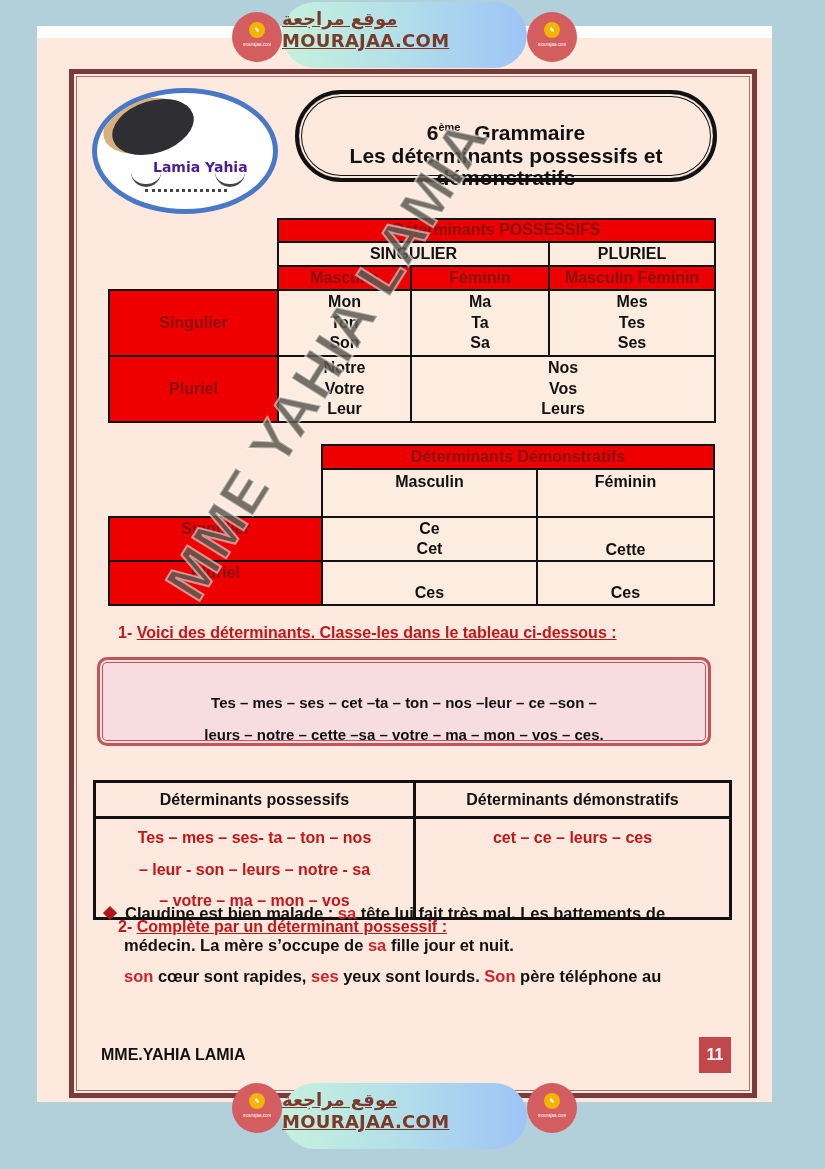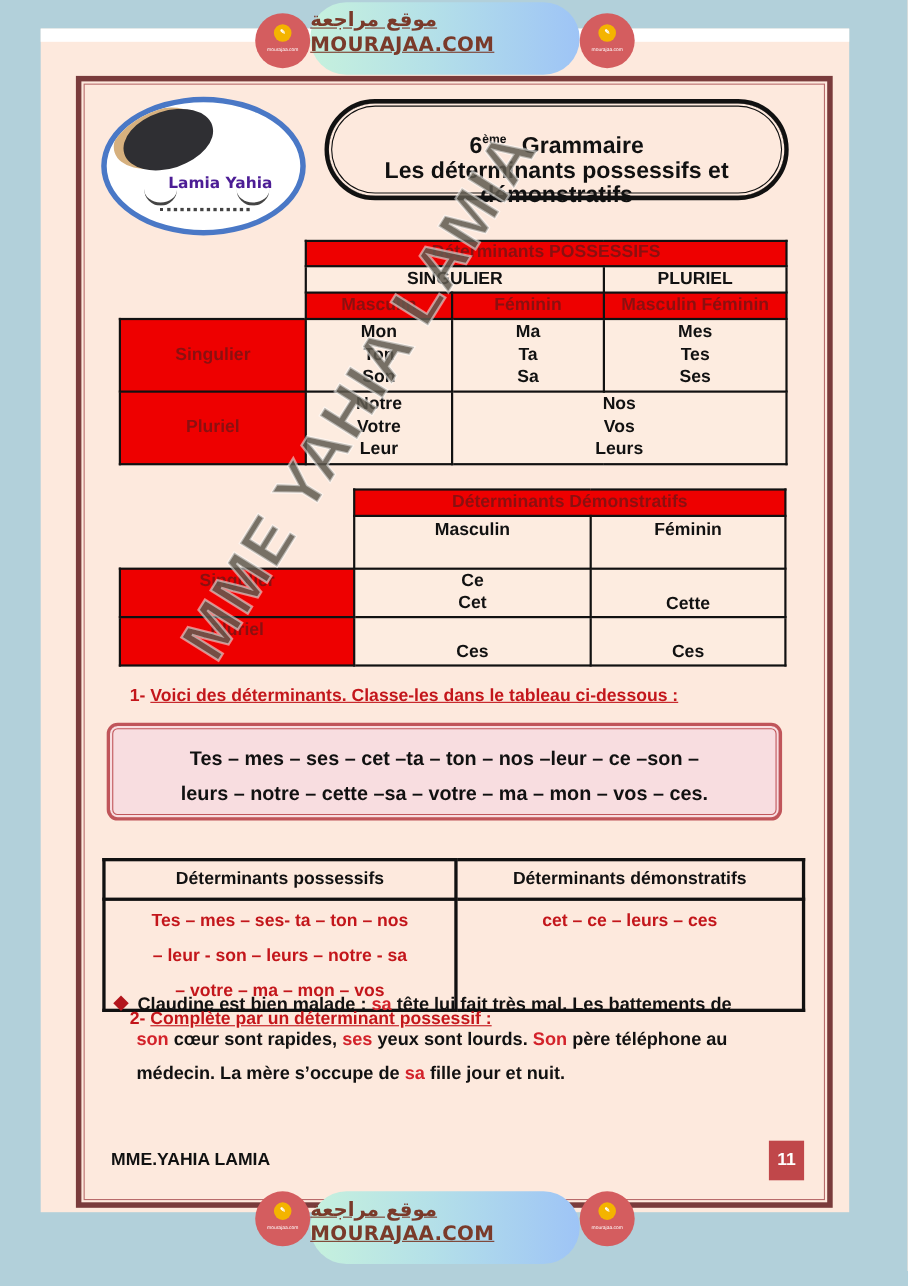--- a/index.html
+++ b/index.html
@@ -112,22 +112,22 @@
   .q1 {
     position: absolute; left: 118px; top: 624px;
     font-size: 16px; font-weight: bold; color: #c3161b;
   }
   .q1 .u { text-decoration: underline; }
   .wordbox {
     position: absolute; left: 97px; top: 657px; width: 614px; height: 89px;
     border: 3px solid #c0555a; border-radius: 10px;
     background: #f8dde0;
     box-shadow: inset 0 0 0 2px #f8dde0, inset 0 0 0 3px #c0555a;
-    text-align: center; font-size: 18px; font-weight: bold;
-    padding-top: 13px; line-height: 32px;
+    text-align: center; font-size: 15px; font-weight: bold;
+    padding-top: 27px; line-height: 32px;
   }
 
   .t3 { left: 93px; top: 780px; width: 639px; }
   .t3 td { border: 3px solid #111; font-size: 16px; }
   .t3 .hd { height: 36px; }
   .t3 .ans { vertical-align: top; color: #c3161b; line-height: 31.5px; padding-top: 3px; height: 98px; }
 
   .q2 {
     position: absolute; left: 118px; top: 918px;
     font-size: 16px; font-weight: bold; color: #c3161b;
@@ -302,22 +302,22 @@
   </tr>
 </tbody>
   </table>
 
 <div class="q2">
   <span>2-</span>
   <span class="u">Complète par un déterminant possessif :</span>
 </div>
 <div class="para">
   <div><span class="diamond"></span><span>Claudine est bien malade :  </span><span class="hl">sa</span><span> tête lui fait très mal. Les battements de</span></div>
+  <span class="ind"><span>médecin. La mère s’occupe de </span><span class="hl">sa</span><span> fille  jour et nuit.</span></span>
   <span class="ind"><span class="hl">son</span><span> cœur sont rapides, </span><span class="hl">ses</span><span> yeux sont lourds. </span><span class="hl">Son</span><span> père téléphone au</span></span>
-  <span class="ind"><span>médecin. La mère s’occupe de </span><span class="hl">sa</span><span> fille  jour et nuit.</span></span>
 </div>
 
 <div class="author">MME.YAHIA LAMIA</div>
 <div class="pagenum">11</div>
 
 <div class="watermark">MME YAHIA LAMIA</div>
 
 <div class="badge" style="left:232px;top:1083px;">
   <div class="coin">✎</div>
   <div class="lbl">mourajaa.com</div>

